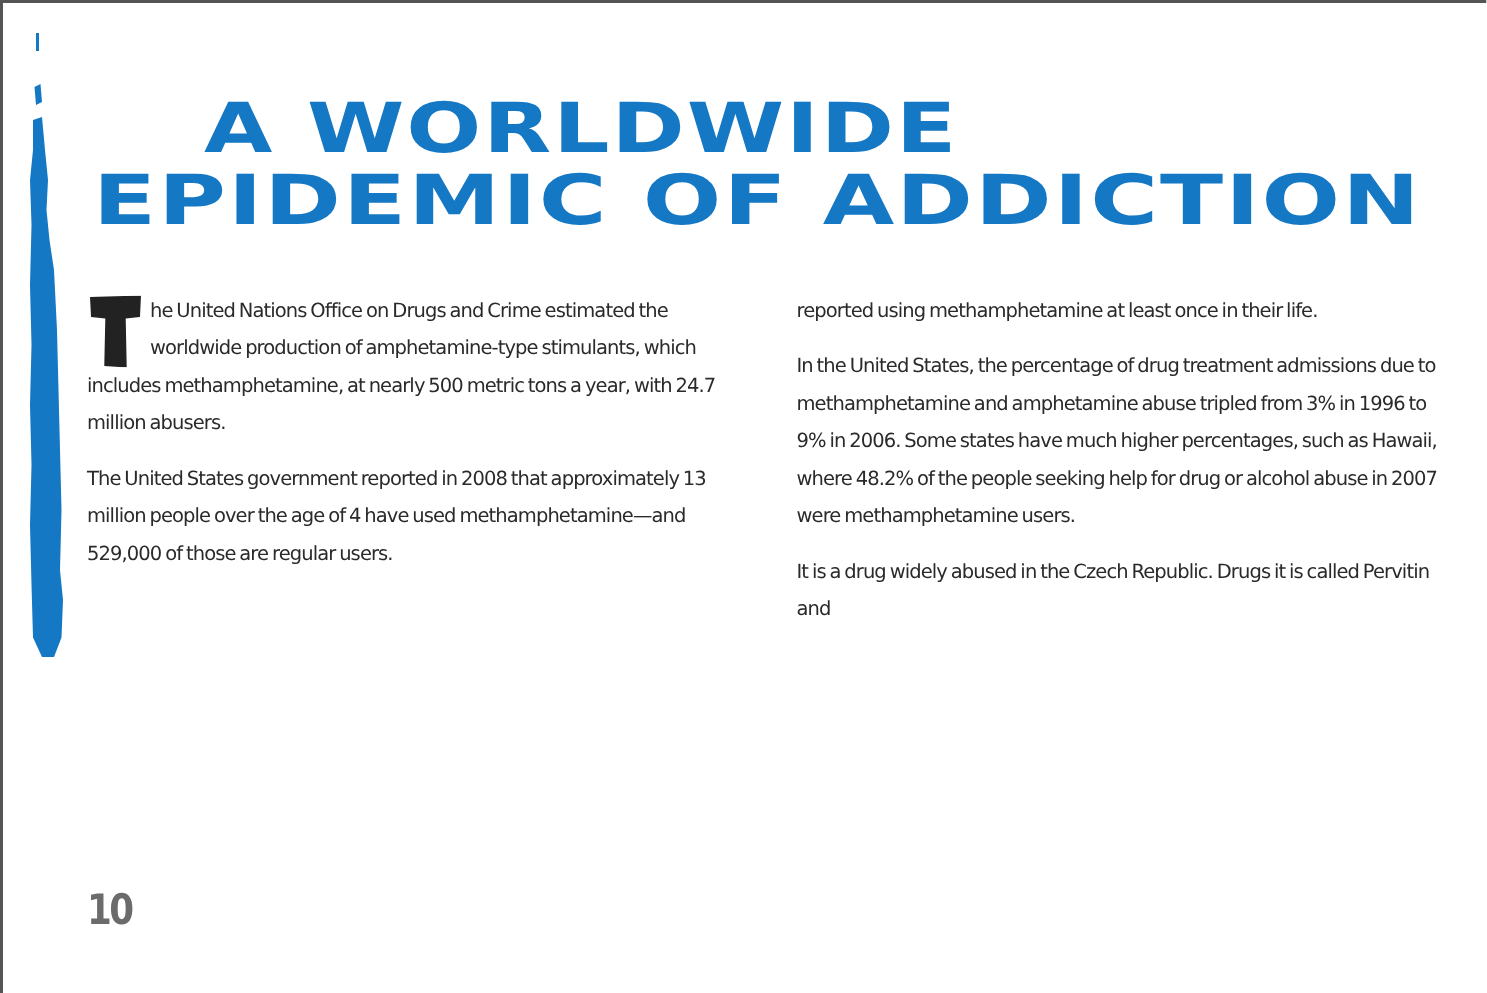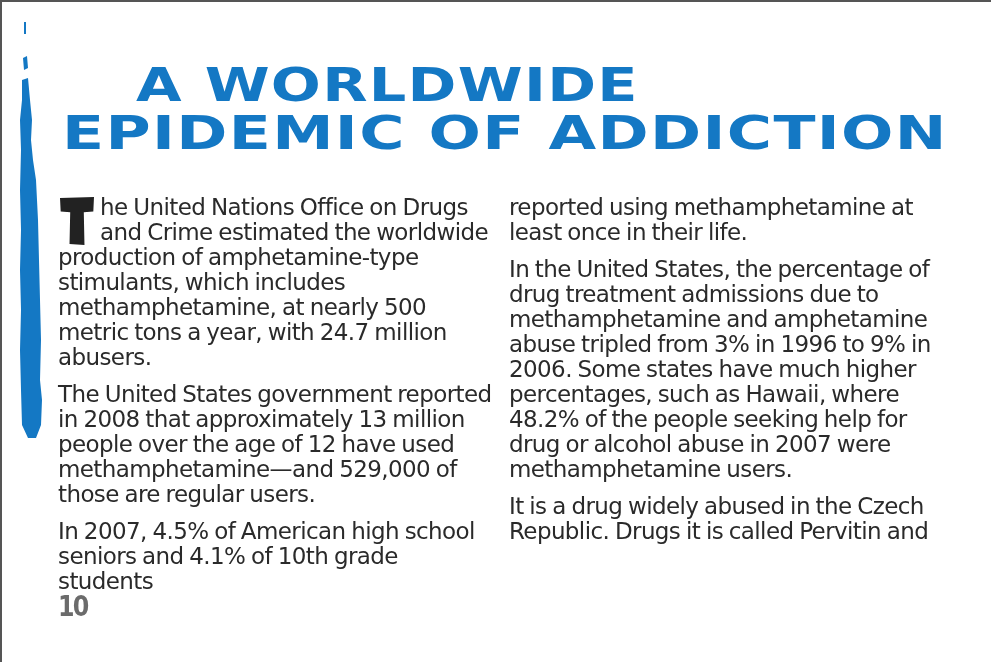--- a/index.html
+++ b/index.html
@@ -58,27 +58,27 @@
       font-size: 46px;
       transform: scaleX(1.34);
       transform-origin: left top;
     }
     .column {
       position: absolute;
       top: 195px;
       width: 440px;
       color: #2a2a2a;
       font-family: "DejaVu Sans", sans-serif;
-      font-size: 23px;
+      font-size: 13px;
       line-height: 25px;
       letter-spacing: -0.6px;
       word-spacing: -1px;
     }
     .column.left { left: 58px; }
-    .column.right { left: 509px; width: 440px; }
+    .column.right { left: 531px; width: 440px; }
     .column p {
       margin: 0 0 12px 0;
     }
     .dropcap {
       float: left;
       width: 34px;
       height: 48px;
       margin: 2px 6px 0 2px;
       background: #222222;
       clip-path: polygon(0% 2%, 100% 0%, 98% 30%, 70% 32%, 72% 100%, 28% 98%, 30% 32%, 2% 30%);
@@ -113,22 +113,21 @@
 
 <h1 class="title">
   <span class="title-line l1">A Worldwide</span>
   <span class="title-line l2">Epidemic of Addiction</span>
 </h1>
 
 <div class="column left">
   <p>
     <span class="dropcap"></span><span class="dropcap-letter">T</span><span>he United Nations Office on Drugs and Crime estimated the worldwide production of amphetamine-type stimulants, which includes methamphetamine, at nearly 500 metric tons a year, with 24.7 million abusers.</span>
   </p>
-  <p>The United States government reported in 2008 that approximately 13 million people over the age of 12 have used methamphetamine—and 529,000 of those are regular users.</p>
-  <p>In 2007, 4.5% of American high school seniors and 4.1% of 10th grade students</p>
+  <p>The United States government reported in 2008 that approximately 13 million people over the age of 4 have used methamphetamine—and 529,000 of those are regular users.</p>
 </div>
 
 <div class="column right">
   <p>reported using methamphetamine at least once in their life.</p>
   <p>In the United States, the percentage of drug treatment admissions due to methamphetamine and amphetamine abuse tripled from 3% in 1996 to 9% in 2006. Some states have much higher percentages, such as Hawaii, where 48.2% of the people seeking help for drug or alcohol abuse in 2007 were methamphetamine users.</p>
   <p>It is a drug widely abused in the Czech Republic. Drugs it is called Pervitin and</p>
 </div>
 
 <div class="page-number">10</div>
 

